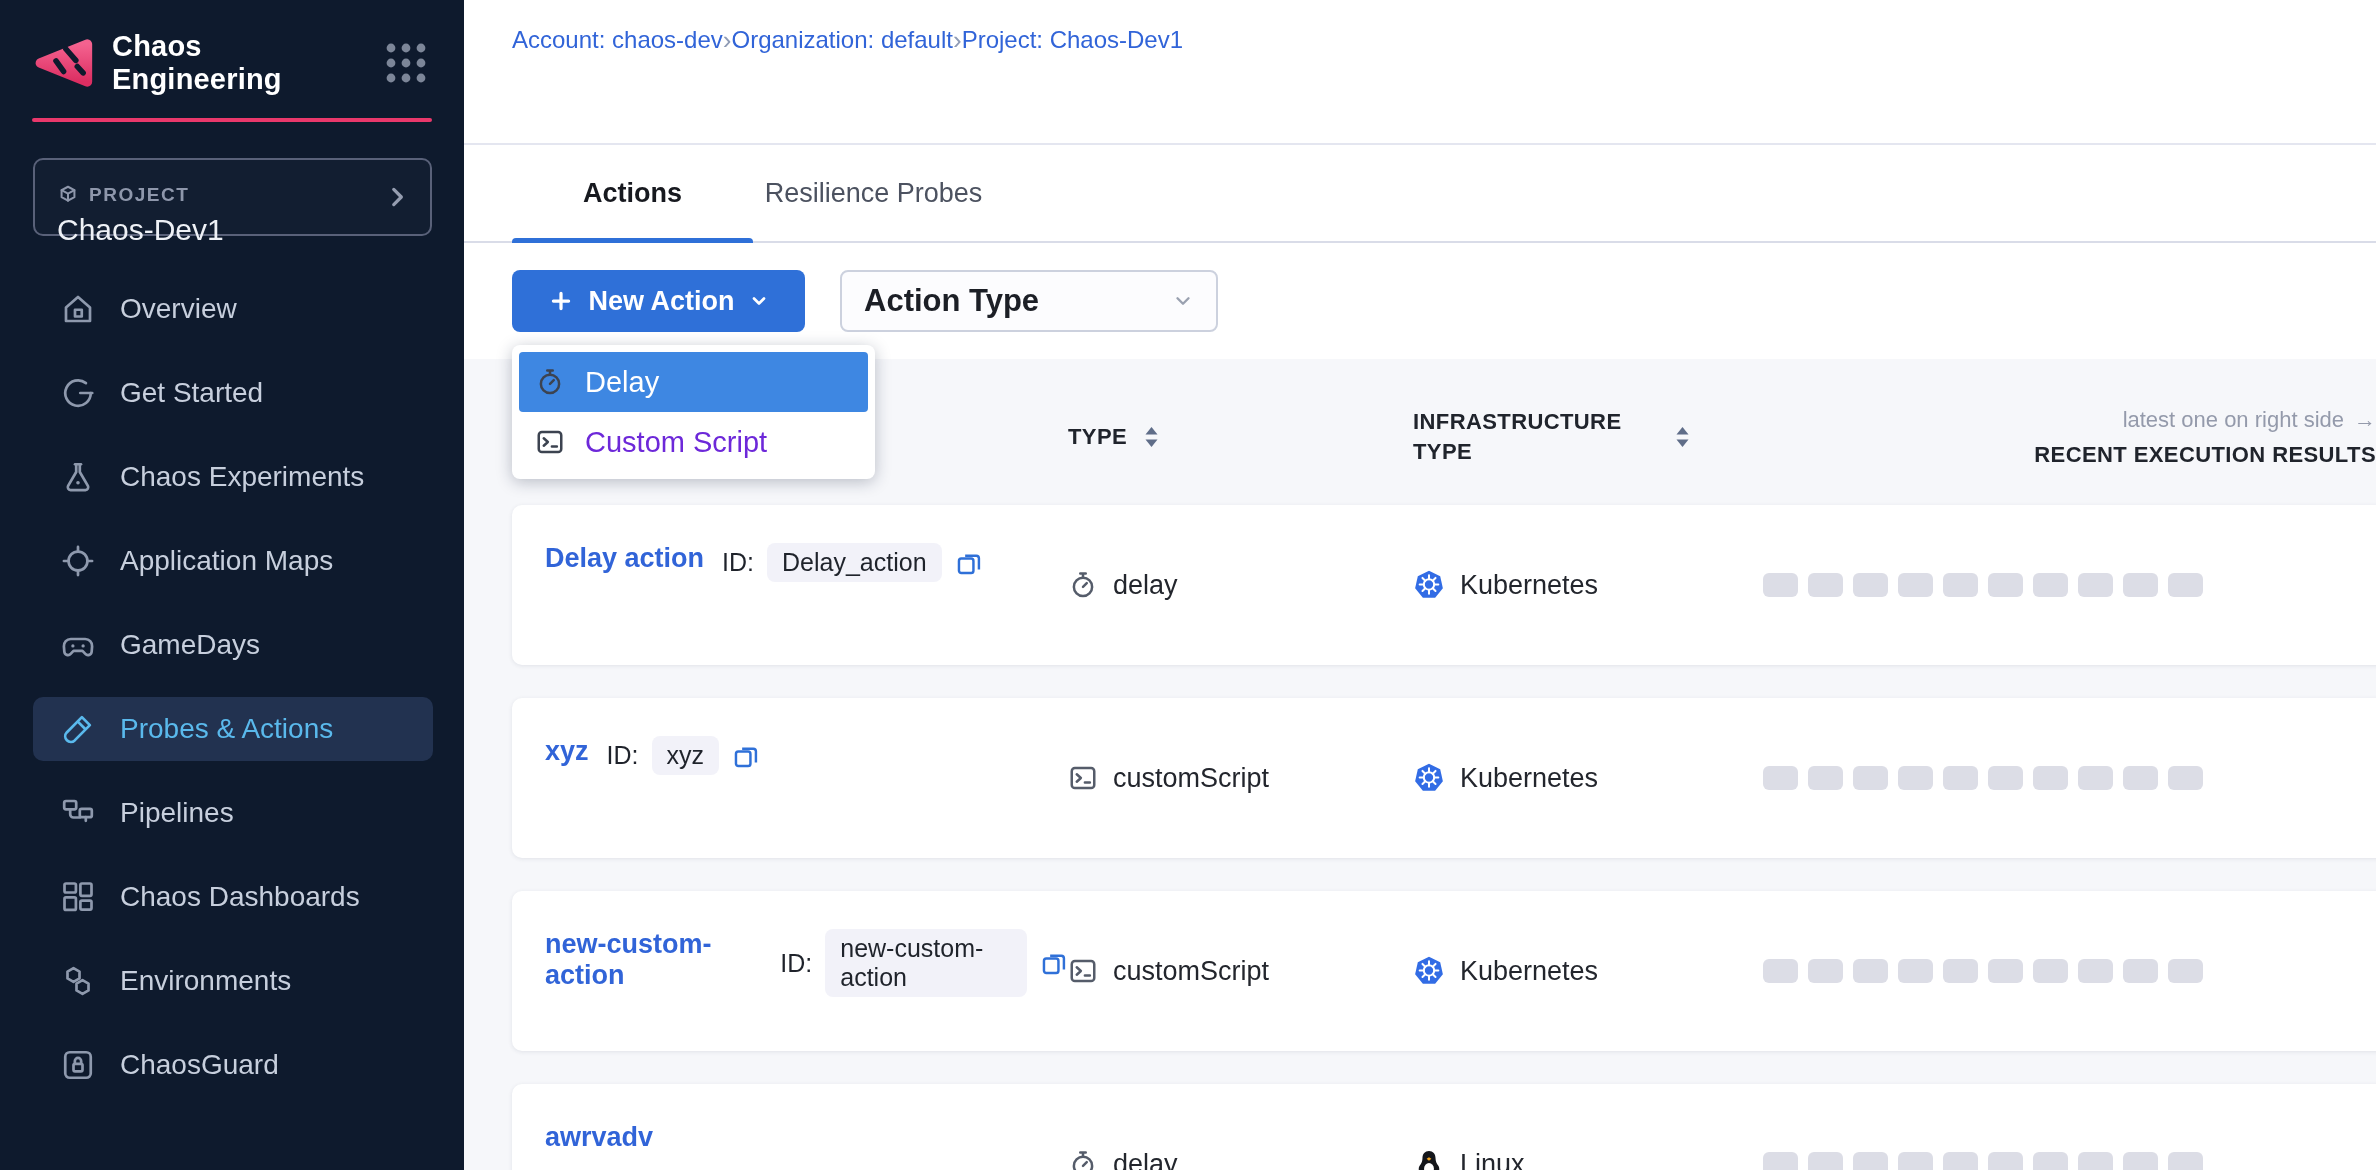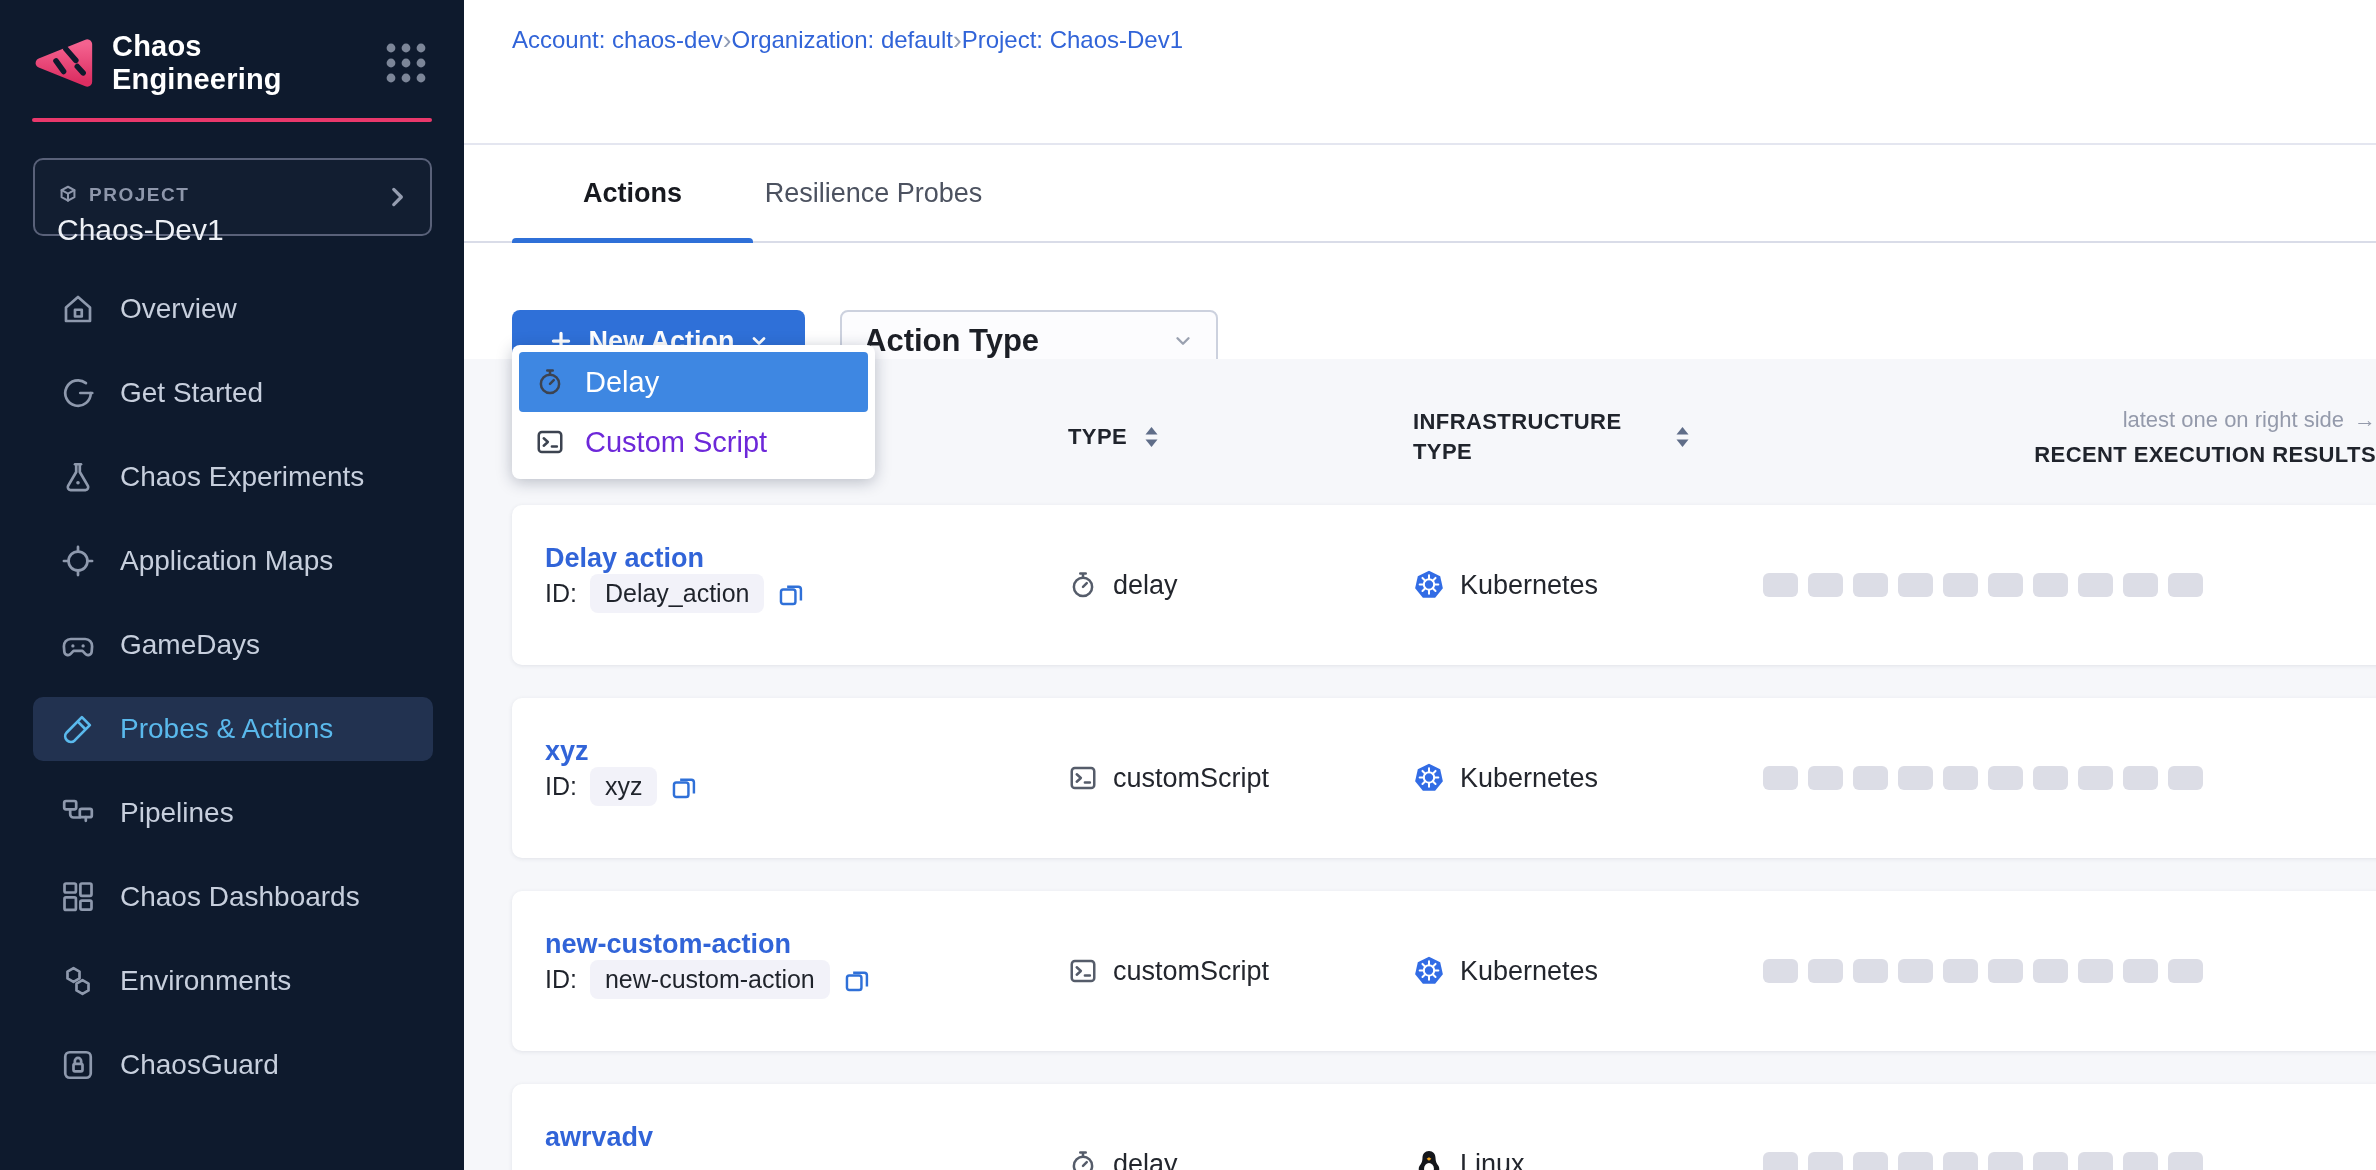--- a/index.html
+++ b/index.html
@@ -34,21 +34,21 @@
   .breadcrumb { display:flex; align-items:center; }
   .crumb { font-size:24px; color:var(--link); text-decoration:none; cursor:pointer; }
   .crumb-sep { font-size:26px; color:#8f9bb5; line-height:1; }
   .page-title { font-size:40px; font-weight:bold; color:#1f232b; margin-top:12px; letter-spacing:.2px; }
   .tab-bar { height:98px; border-bottom:2px solid #d9dce8; display:flex; align-items:stretch; padding-left:48px; }
   .tab { width:241px; display:flex; align-items:center; justify-content:center; font-size:27px;
          color:#4c5260; position:relative; cursor:pointer; background:none; border:none; font-family:inherit; }
   .tab.active { color:#17191f; font-weight:bold; }
   .tab.active::after { content:""; position:absolute; left:0; right:0; bottom:-2px; height:5px;
                        background:var(--primary); border-radius:4px 4px 0 0; }
-  .toolbar { height:116px; padding:27px 16px 0 48px; display:flex; gap:35px; background:#fff;margin-top:40px; }
+  .toolbar { height:116px; padding:27px 16px 0 48px; display:flex; gap:35px; background:#fff; }
   .btn-primary { width:293px; height:62px; border-radius:8px; background:var(--primary); border:none; color:#fff;
                  font-size:27px; font-weight:bold; font-family:inherit; display:flex; align-items:center;
                  justify-content:center; gap:14px; cursor:pointer; }
   .btn-outline { width:295px; height:62px; border-radius:8px; background:#fff; border:2px solid var(--primary);
                  color:var(--primary); font-size:27px; font-weight:bold; font-family:inherit; display:flex;
                  align-items:center; justify-content:center; gap:14px; cursor:pointer; margin-right:-2px; }
   .select { width:378px; height:62px; border:2px solid #ccd1de; border-radius:8px; background:#fcfcfe;
             display:flex; align-items:center; padding:0 22px; font-size:31px; font-weight:bold; color:#1c1f26;
             cursor:pointer; }
   .select .chev { margin-left:auto; color:#9aa1b0; display:flex; }
@@ -58,21 +58,21 @@
   .cols { display:grid; grid-template-columns:523px 345px 350px auto; align-items:center; }
   .table-header { height:146px; padding:10px 0 0 81px; }
   .th { display:flex; align-items:center; gap:16px; font-size:22px; font-weight:bold; color:#20242c; letter-spacing:.4px; }
   .th .wrap { width:245px; line-height:1.35; }
   .th-results { display:flex; flex-direction:column; gap:9px; align-items:flex-end; }
   .results-note { font-size:22px; color:#949aab; font-weight:normal; display:flex; gap:10px; align-items:center; }
   .results-label { font-size:22px; font-weight:bold; color:#20242c; letter-spacing:.4px; }
   .sort { display:flex; cursor:pointer; }
   .row-card { margin:0 0 33px 48px; width:1980px; height:160px; background:#fff; border-radius:10px;
               box-shadow:0 1px 4px rgba(35,45,75,.10); padding-left:33px; }
-  .name-cell { align-self:start; padding-top:38px; display:flex; flex-direction:column; }
+  .name-cell { align-self:start; padding-top:38px; display:flex; gap:18px; }
   .row-name { font-size:27px; font-weight:bold; color:var(--link); text-decoration:none; cursor:pointer; width:max-content; }
   .id-row { display:flex; align-items:center; gap:13px; }
   .id-label { font-size:25px; color:#1f232b; }
   .id-chip { font-size:25px; color:#1f232b; background:#f2f2f9; border-radius:8px; padding:5px 15px; }
   .copy { display:flex; color:var(--primary); cursor:pointer; }
   .cell { display:flex; align-items:center; gap:15px; font-size:27px; color:#23262d; }
   .cell .icw { display:flex; color:#555c6a; }
   .squares { display:flex; gap:10px; }
   .sq { width:35px; height:24px; border-radius:6px; background:var(--ph); }
 

